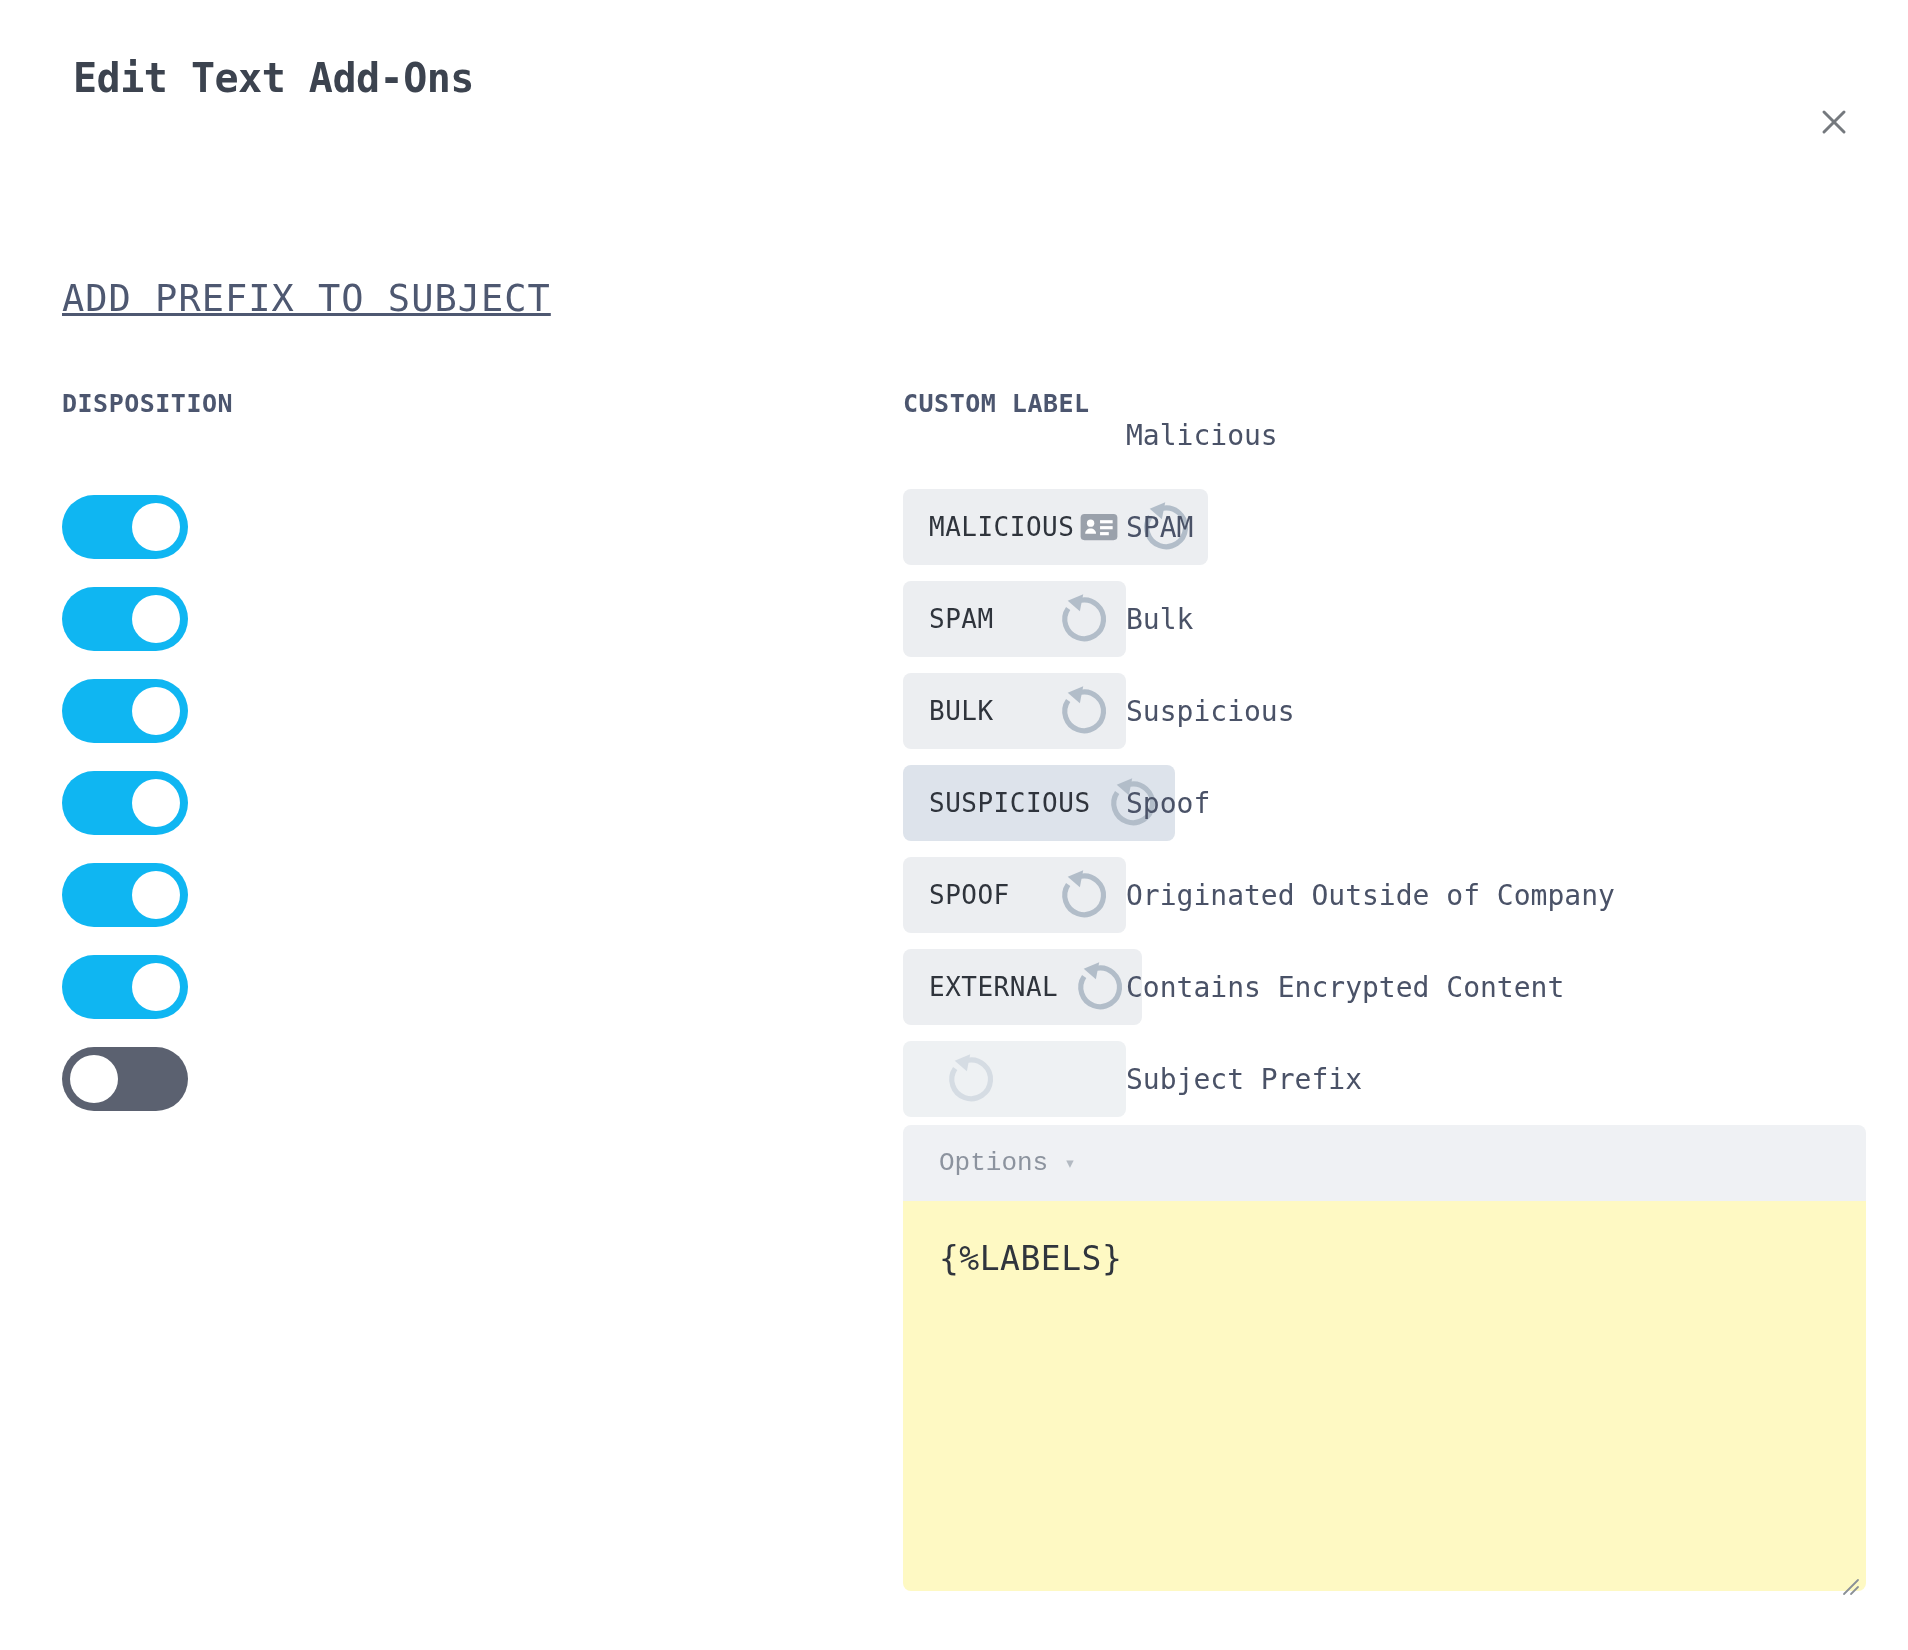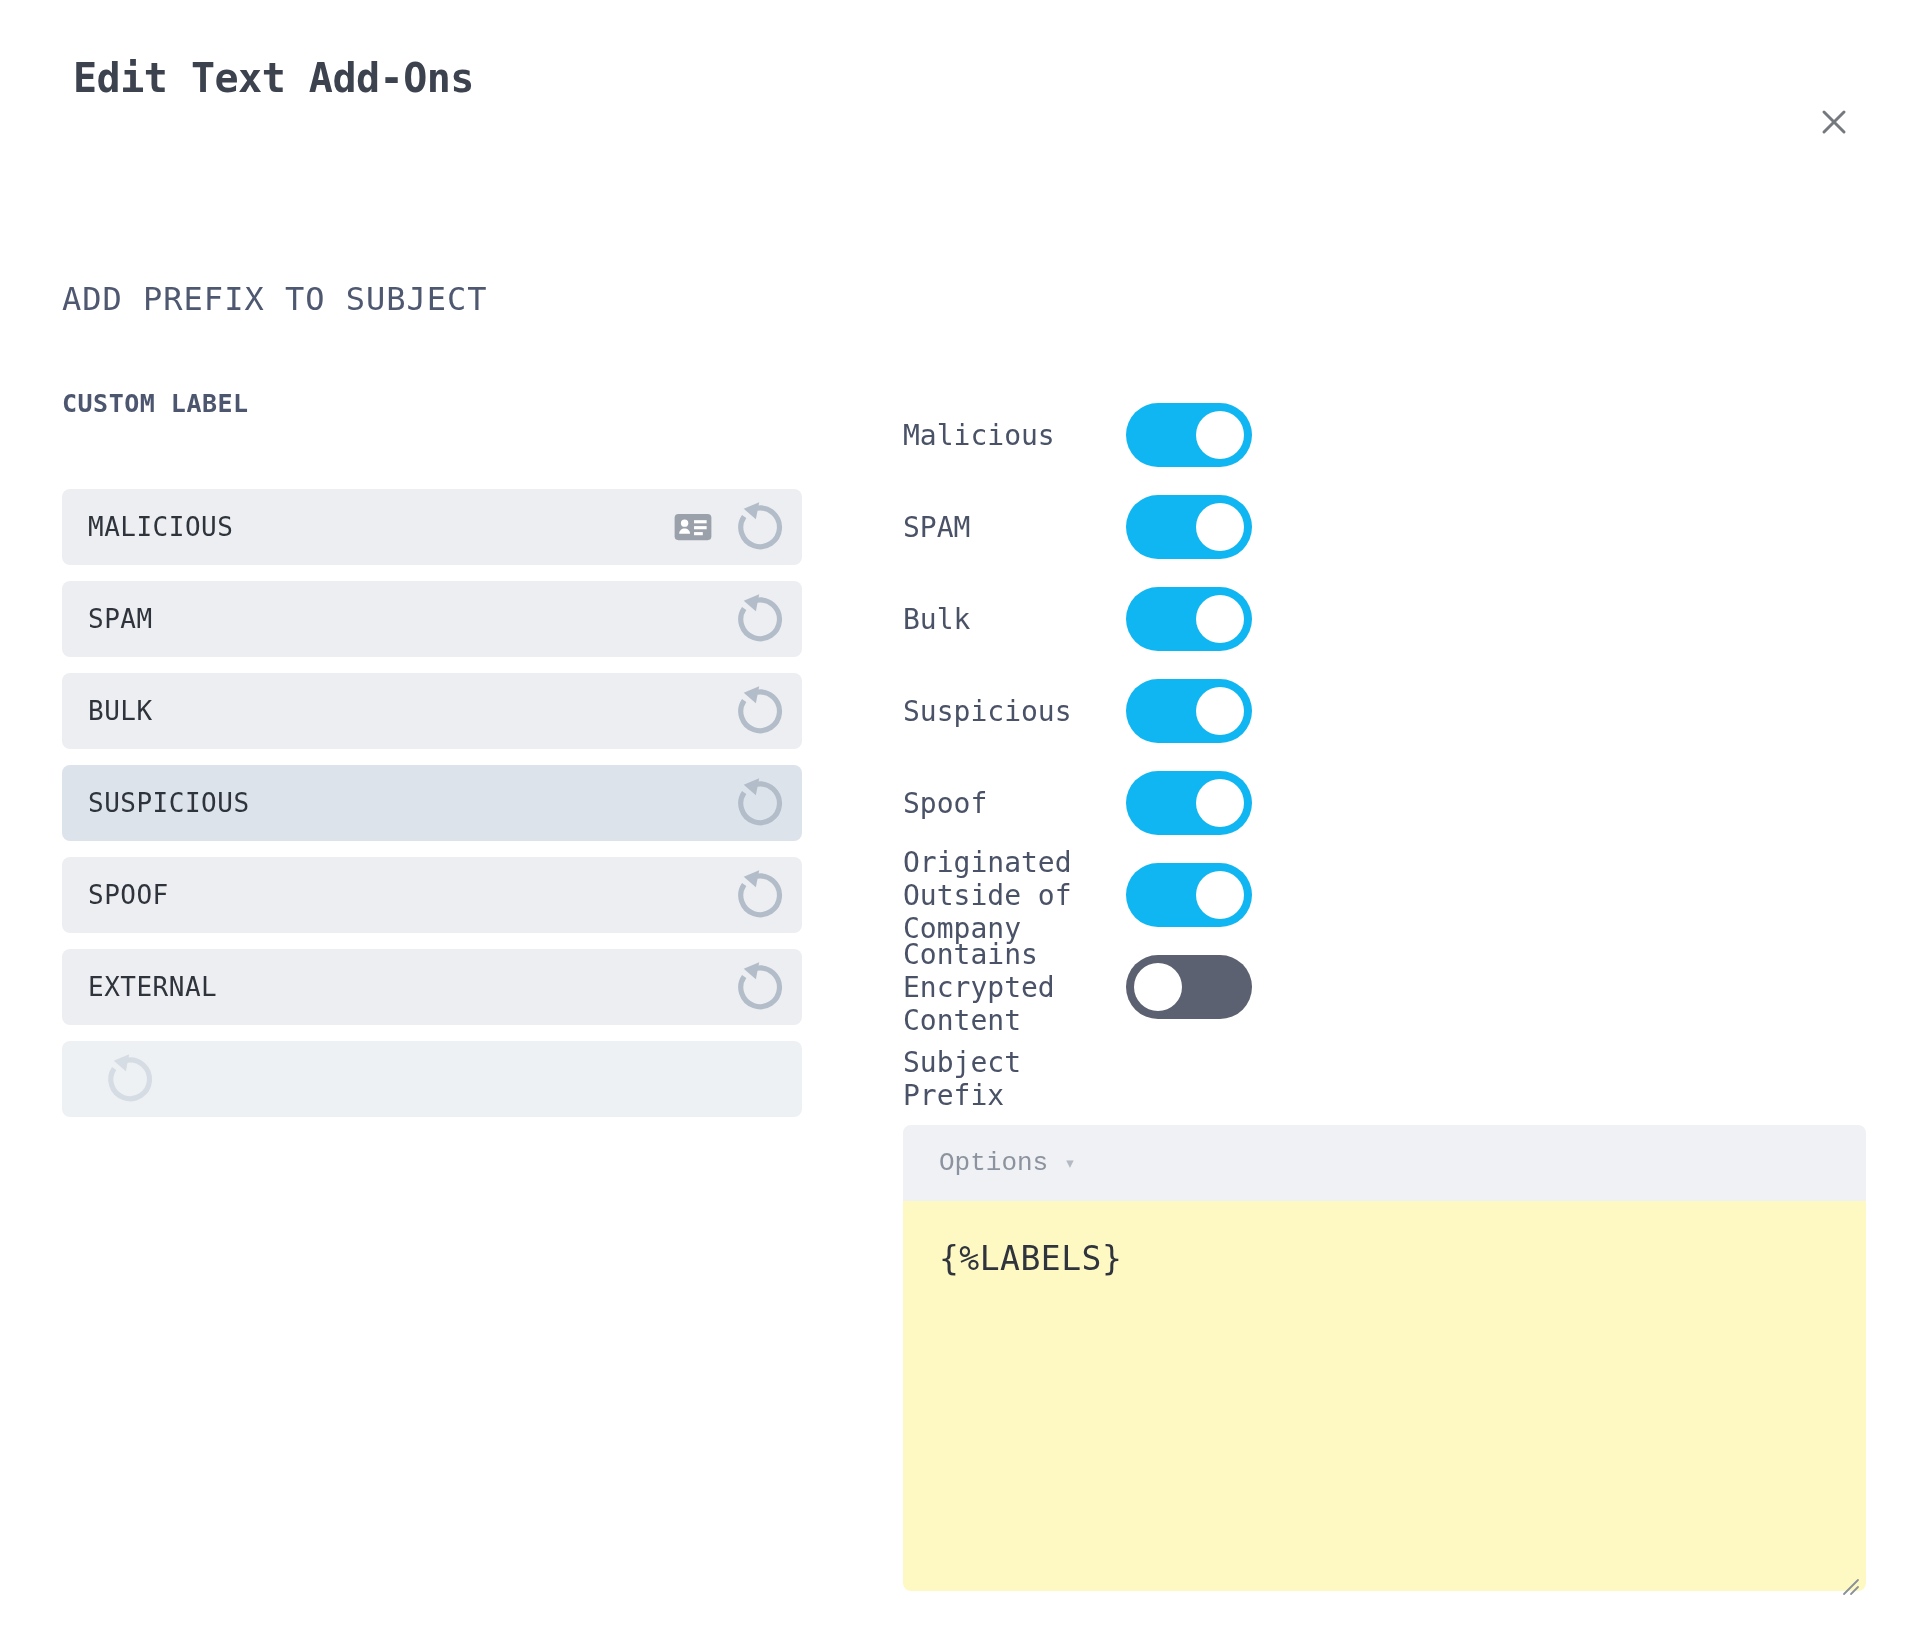--- a/index.html
+++ b/index.html
@@ -16,21 +16,21 @@
     display:flex; align-items:center; justify-content:center;
   }
   .close-btn svg { width:30px; height:30px; stroke:#75797e; stroke-width:2.4; stroke-linecap:round; }
 
   h1.dialog-title {
     margin:52px 0 0 11px; font-size:40px; line-height:52px; font-weight:bold;
     color:#3c434f; letter-spacing:-0.5px;
   }
 
   .section-heading {
-    margin-top:178px; font-size:32px; line-height:34px; color:#4e5871; letter-spacing:1px;
+    margin-top:178px; font-size:37px; line-height:34px; color:#4e5871; letter-spacing:1px;text-decoration:underline;
   }
 
   .grid { display:grid; grid-template-columns:841px 223px 740px; margin-top:73px; }
   .hdr { font-size:25px; font-weight:bold; color:#4c566f; height:63px; letter-spacing:0.5px; }
 
   .row { display:contents; }
   .cell-label {
     height:92px; display:flex; align-items:center;
     font-size:28px; color:#4a5267;
   }
@@ -92,20 +92,21 @@
         <line x1="20" y1="4" x2="4" y2="20"></line>
     </svg>
   </button>
 
   <div class="content">
     <h1 class="dialog-title">Edit Text Add-Ons</h1>
 
     <div class="section-heading">ADD PREFIX TO SUBJECT</div>
 
     <div class="grid">
+      <div class="hdr">DISPOSITION</div>
       <div class="hdr">CUSTOM LABEL</div>
 
       <div class="row">
         <div class="cell-label">Malicious</div>
         <div class="cell-toggle">
           <button class="toggle on">
               <span class="knob"></span>
             </button>
         </div>
         <div class="cell-input">

